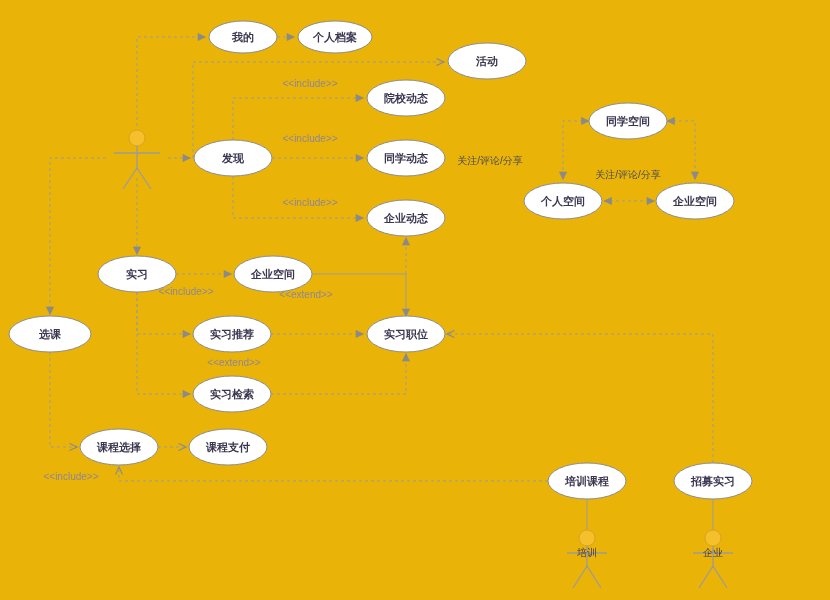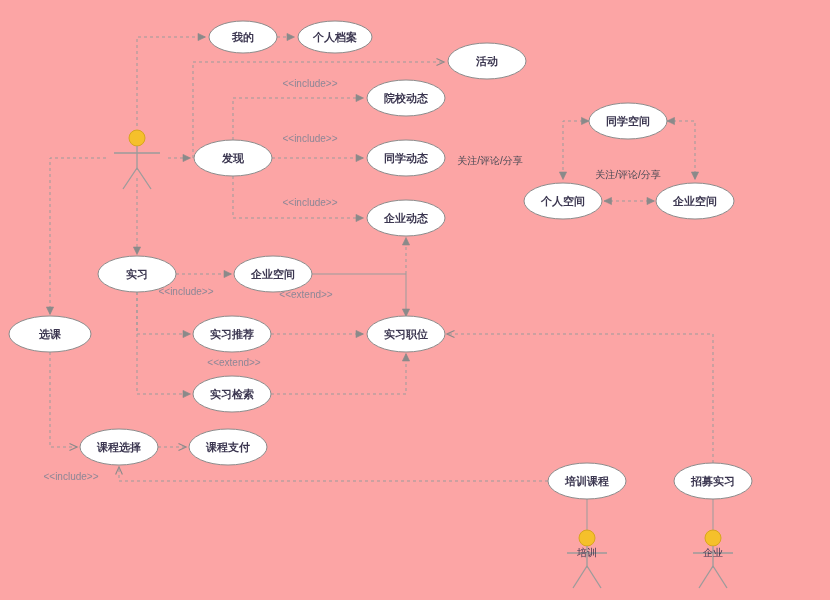--- a/index.html
+++ b/index.html
@@ -8,21 +8,21 @@
     padding: 0;
     background: #ffffff;
   }
   body {
     font-family: "Liberation Sans", "DejaVu Sans", sans-serif;
   }
   #canvas-wrap {
     position: relative;
     width: 830px;
     height: 600px;
-    background: #fca5a5;
+    background: #eab308;
     overflow: hidden;
   }
   svg#diagram {
     position: absolute;
     top: 0;
     left: 0;
     width: 830px;
     height: 600px;
     display: block;
   }

